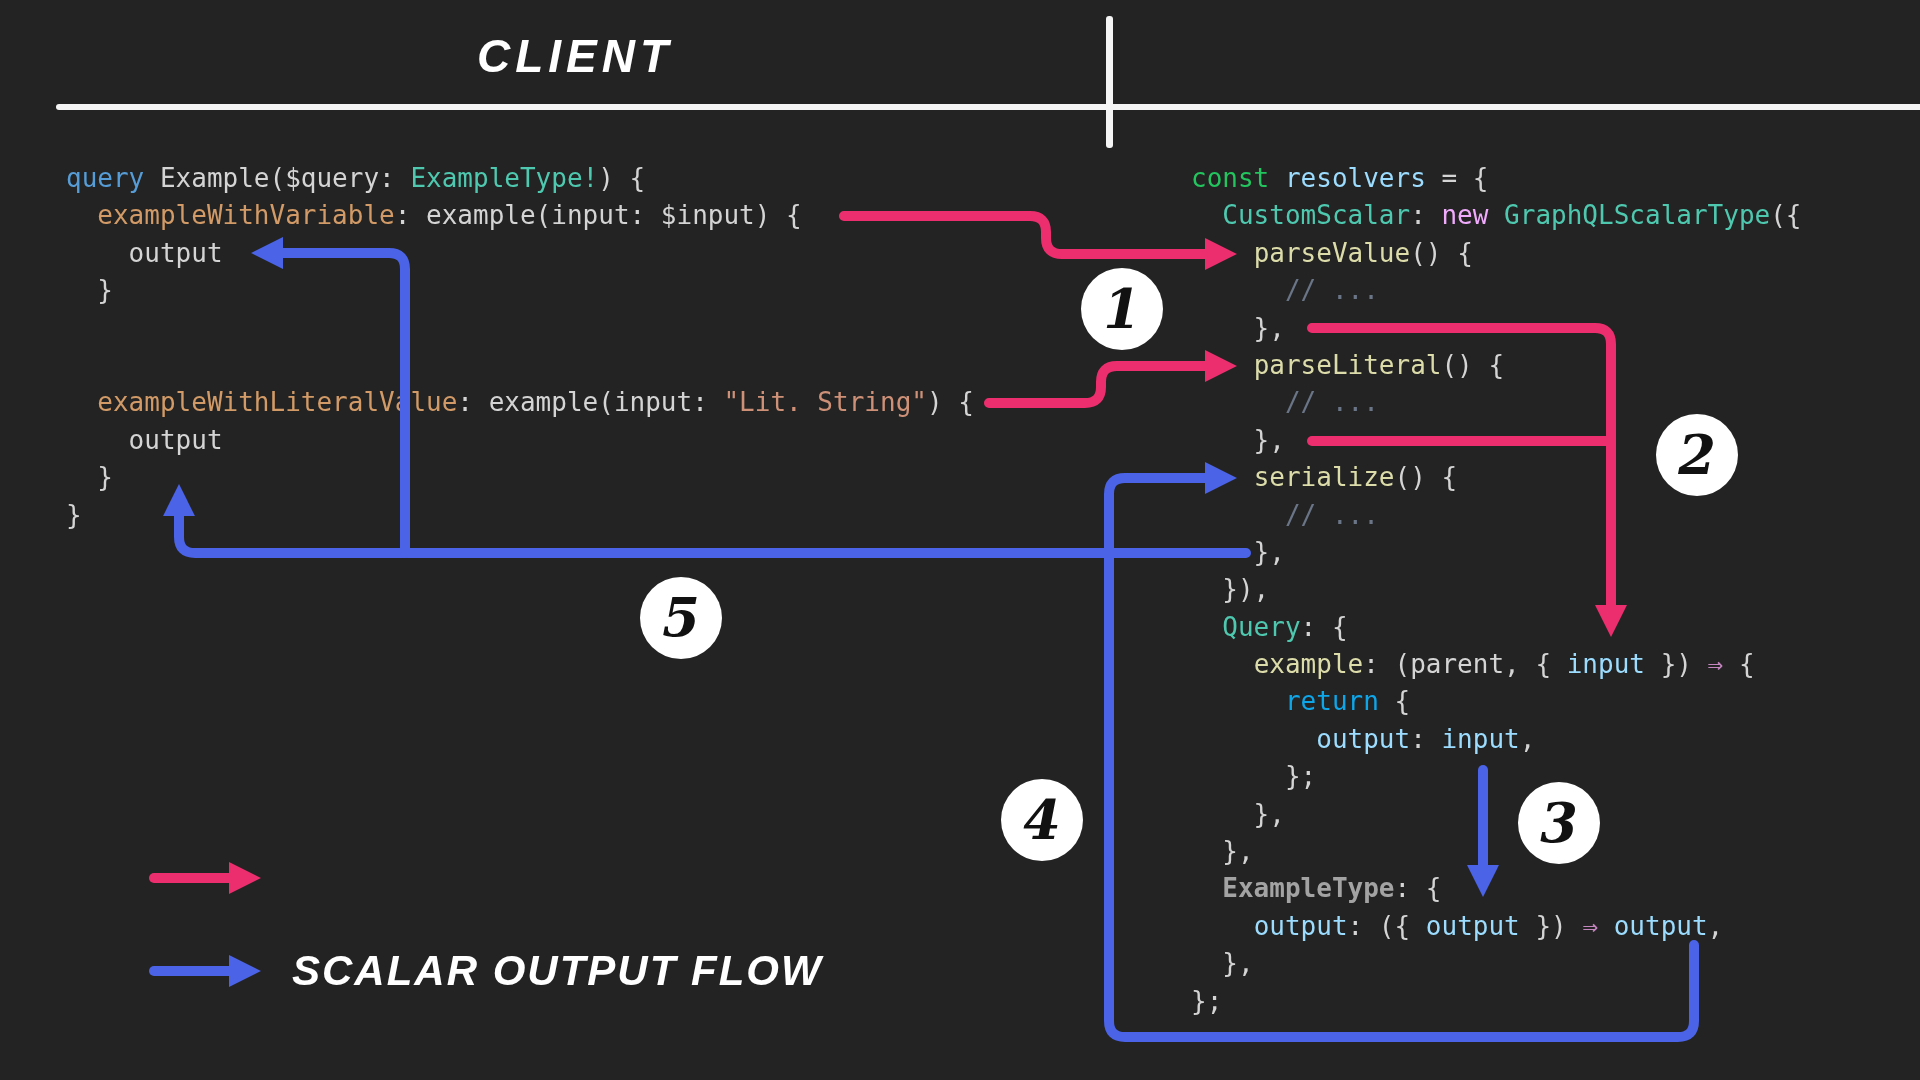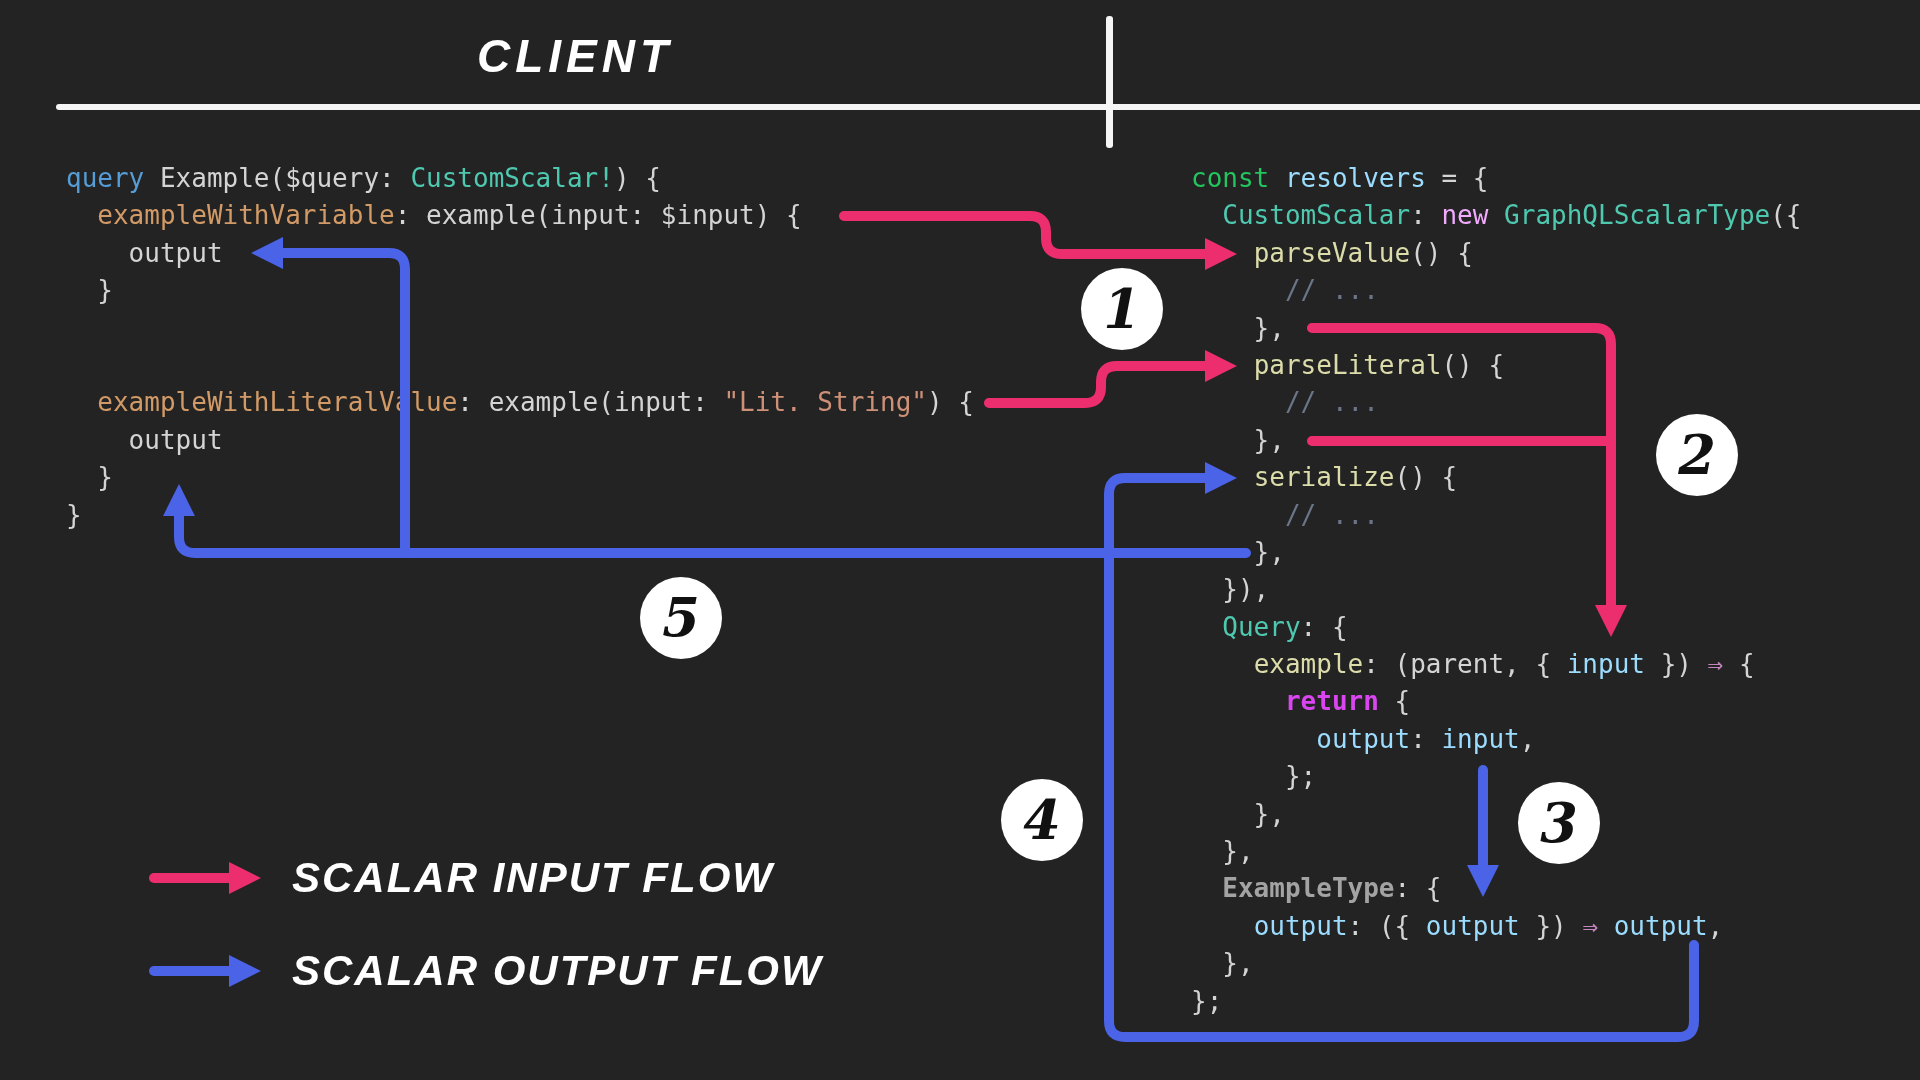--- a/index.html
+++ b/index.html
@@ -68,21 +68,21 @@
 </head>
 <body>
 
 <div class="stage">
 
   <div class="col-header client">CLIENT</div>
   <div class="hrule"></div>
   <div class="vrule"></div>
 
   <div class="code client-code">
-      <div class="code-line"><span style="color: rgb(86, 156, 214);">query </span><span style="color: rgb(212, 212, 212);">Example($query: </span><span style="color: rgb(78, 201, 176);">CustomScalar!</span><span style="color: rgb(212, 212, 212);">) {</span></div>
+      <div class="code-line"><span style="color: rgb(86, 156, 214);">query </span><span style="color: rgb(212, 212, 212);">Example($query: </span><span style="color: rgb(78, 201, 176);">ExampleType!</span><span style="color: rgb(212, 212, 212);">) {</span></div>
       <div class="code-line"><span style="color: rgb(212, 212, 212);">  </span><span style="color: rgb(209, 154, 102);">exampleWithVariable</span><span style="color: rgb(212, 212, 212);">: example(input: $input) {</span></div>
       <div class="code-line"><span style="color: rgb(212, 212, 212);">    output</span></div>
       <div class="code-line"><span style="color: rgb(212, 212, 212);">  }</span></div>
       <div class="code-line">&nbsp;</div>
       <div class="code-line">&nbsp;</div>
       <div class="code-line"><span style="color: rgb(212, 212, 212);">  </span><span style="color: rgb(209, 154, 102);">exampleWithLiteralValue</span><span style="color: rgb(212, 212, 212);">: example(input: </span><span style="color: rgb(206, 145, 120);">"Lit. String"</span><span style="color: rgb(212, 212, 212);">) {</span></div>
       <div class="code-line"><span style="color: rgb(212, 212, 212);">    output</span></div>
       <div class="code-line"><span style="color: rgb(212, 212, 212);">  }</span></div>
       <div class="code-line"><span style="color: rgb(212, 212, 212);">}</span></div>
     </div>
@@ -94,21 +94,21 @@
       <div class="code-line"><span style="color: rgb(212, 212, 212);">    },</span></div>
       <div class="code-line"><span style="color: rgb(212, 212, 212);">    </span><span style="color: rgb(220, 220, 170);">parseLiteral</span><span style="color: rgb(212, 212, 212);">() {</span></div>
       <div class="code-line"><span style="color: rgb(106, 117, 135);">      // ...</span></div>
       <div class="code-line"><span style="color: rgb(212, 212, 212);">    },</span></div>
       <div class="code-line"><span style="color: rgb(212, 212, 212);">    </span><span style="color: rgb(220, 220, 170);">serialize</span><span style="color: rgb(212, 212, 212);">() {</span></div>
       <div class="code-line"><span style="color: rgb(106, 117, 135);">      // ...</span></div>
       <div class="code-line"><span style="color: rgb(212, 212, 212);">    },</span></div>
       <div class="code-line"><span style="color: rgb(212, 212, 212);">  }),</span></div>
       <div class="code-line"><span style="color: rgb(212, 212, 212);">  </span><span style="color: rgb(78, 201, 176);">Query</span><span style="color: rgb(212, 212, 212);">: {</span></div>
       <div class="code-line"><span style="color: rgb(212, 212, 212);">    </span><span style="color: rgb(220, 220, 170);">example</span><span style="color: rgb(212, 212, 212);">: (parent, { </span><span style="color: rgb(156, 220, 254);">input</span><span style="color: rgb(212, 212, 212);"> }) </span><span style="color: rgb(197, 134, 192);">⇒</span><span style="color: rgb(212, 212, 212);"> {</span></div>
-      <div class="code-line"><span style="color: rgb(212, 212, 212);">      </span><span style="color: #d946ef; font-weight: bold;">return</span><span style="color: rgb(212, 212, 212);"> {</span></div>
+      <div class="code-line"><span style="color: rgb(212, 212, 212);">      </span><span style="color: #0ea5e9;">return</span><span style="color: rgb(212, 212, 212);"> {</span></div>
       <div class="code-line"><span style="color: rgb(212, 212, 212);">        </span><span style="color: rgb(156, 220, 254);">output</span><span style="color: rgb(212, 212, 212);">: </span><span style="color: rgb(156, 220, 254);">input</span><span style="color: rgb(212, 212, 212);">,</span></div>
       <div class="code-line"><span style="color: rgb(212, 212, 212);">      };</span></div>
       <div class="code-line"><span style="color: rgb(212, 212, 212);">    },</span></div>
       <div class="code-line"><span style="color: rgb(212, 212, 212);">  },</span></div>
       <div class="code-line"><span style="color: rgb(212, 212, 212);">  </span><span style="color: #a3a3a3; font-weight: bold;">ExampleType</span><span style="color: rgb(212, 212, 212);">: {</span></div>
       <div class="code-line"><span style="color: rgb(212, 212, 212);">    </span><span style="color: rgb(156, 220, 254);">output</span><span style="color: rgb(212, 212, 212);">: ({ </span><span style="color: rgb(156, 220, 254);">output</span><span style="color: rgb(212, 212, 212);"> }) </span><span style="color: rgb(197, 134, 192);">⇒</span><span style="color: rgb(212, 212, 212);"> </span><span style="color: rgb(156, 220, 254);">output</span><span style="color: rgb(212, 212, 212);">,</span></div>
       <div class="code-line"><span style="color: rgb(212, 212, 212);">  },</span></div>
       <div class="code-line"><span style="color: rgb(212, 212, 212);">};</span></div>
     </div>
 
@@ -135,16 +135,15 @@
     <path class="ln-pink" d="M 110 878 H 186" marker-end="url(#head-pink)"></path>
     <path class="ln-blue" d="M 110 971 H 186" marker-end="url(#head-blue)"></path>
   </svg>
 
   <div class="badge badge-1">1</div>
   <div class="badge badge-2">2</div>
   <div class="badge badge-3">3</div>
   <div class="badge badge-4">4</div>
   <div class="badge badge-5">5</div>
 
-  <div class="legend-label input">SCALAR INPUT FLOW</div>
   <div class="legend-label output">SCALAR OUTPUT FLOW</div>
 
 </div>
 
 </body></html>

